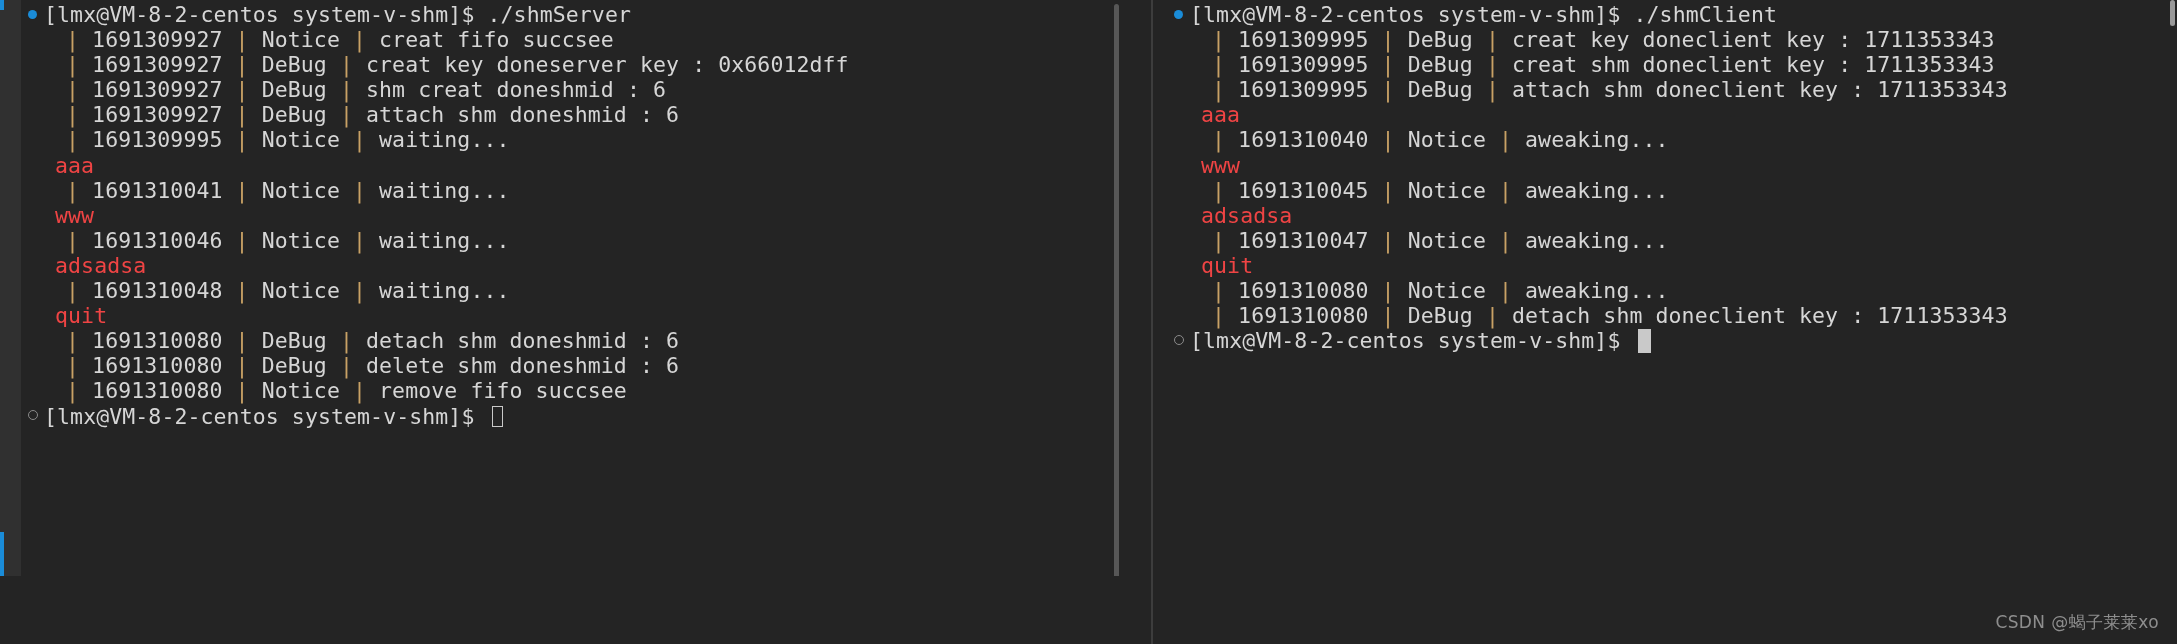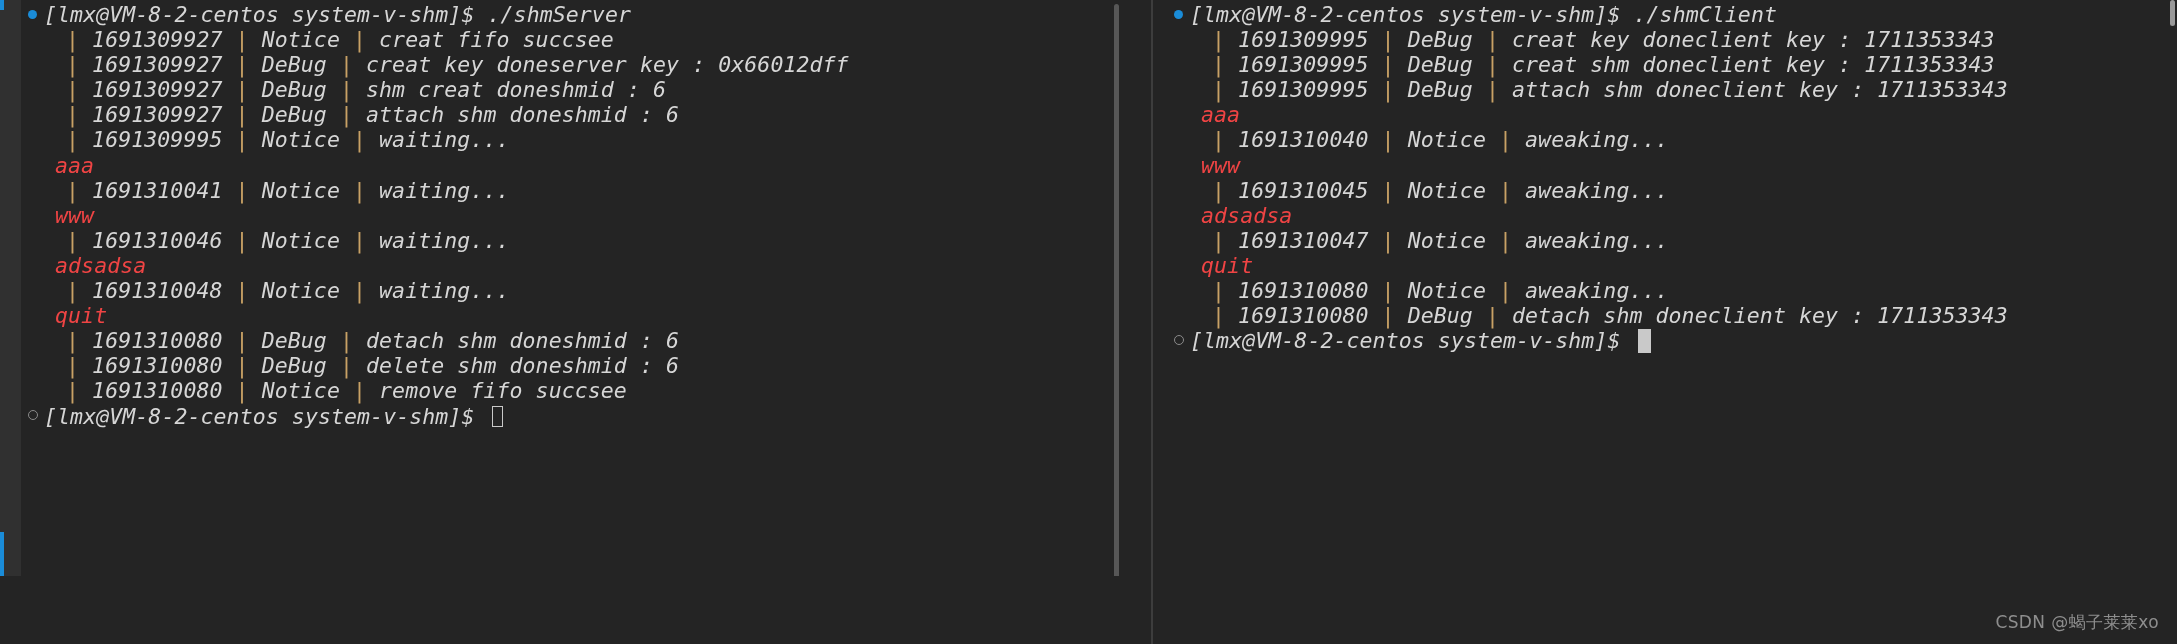--- a/index.html
+++ b/index.html
@@ -22,21 +22,20 @@
     background: #242424;
     display: flex;
   }
 
   
   .pane {
     position: relative;
     height: 576px;
     background: #242424;
     overflow: hidden;
-    font-style: italic;
   }
   .pane-left  { width: 1152px; }
   .pane-right { width: 1025px; }
 
   
   .pane-divider {
     position: absolute;
     left: 1151px;
     top: 0;
     width: 2px;

